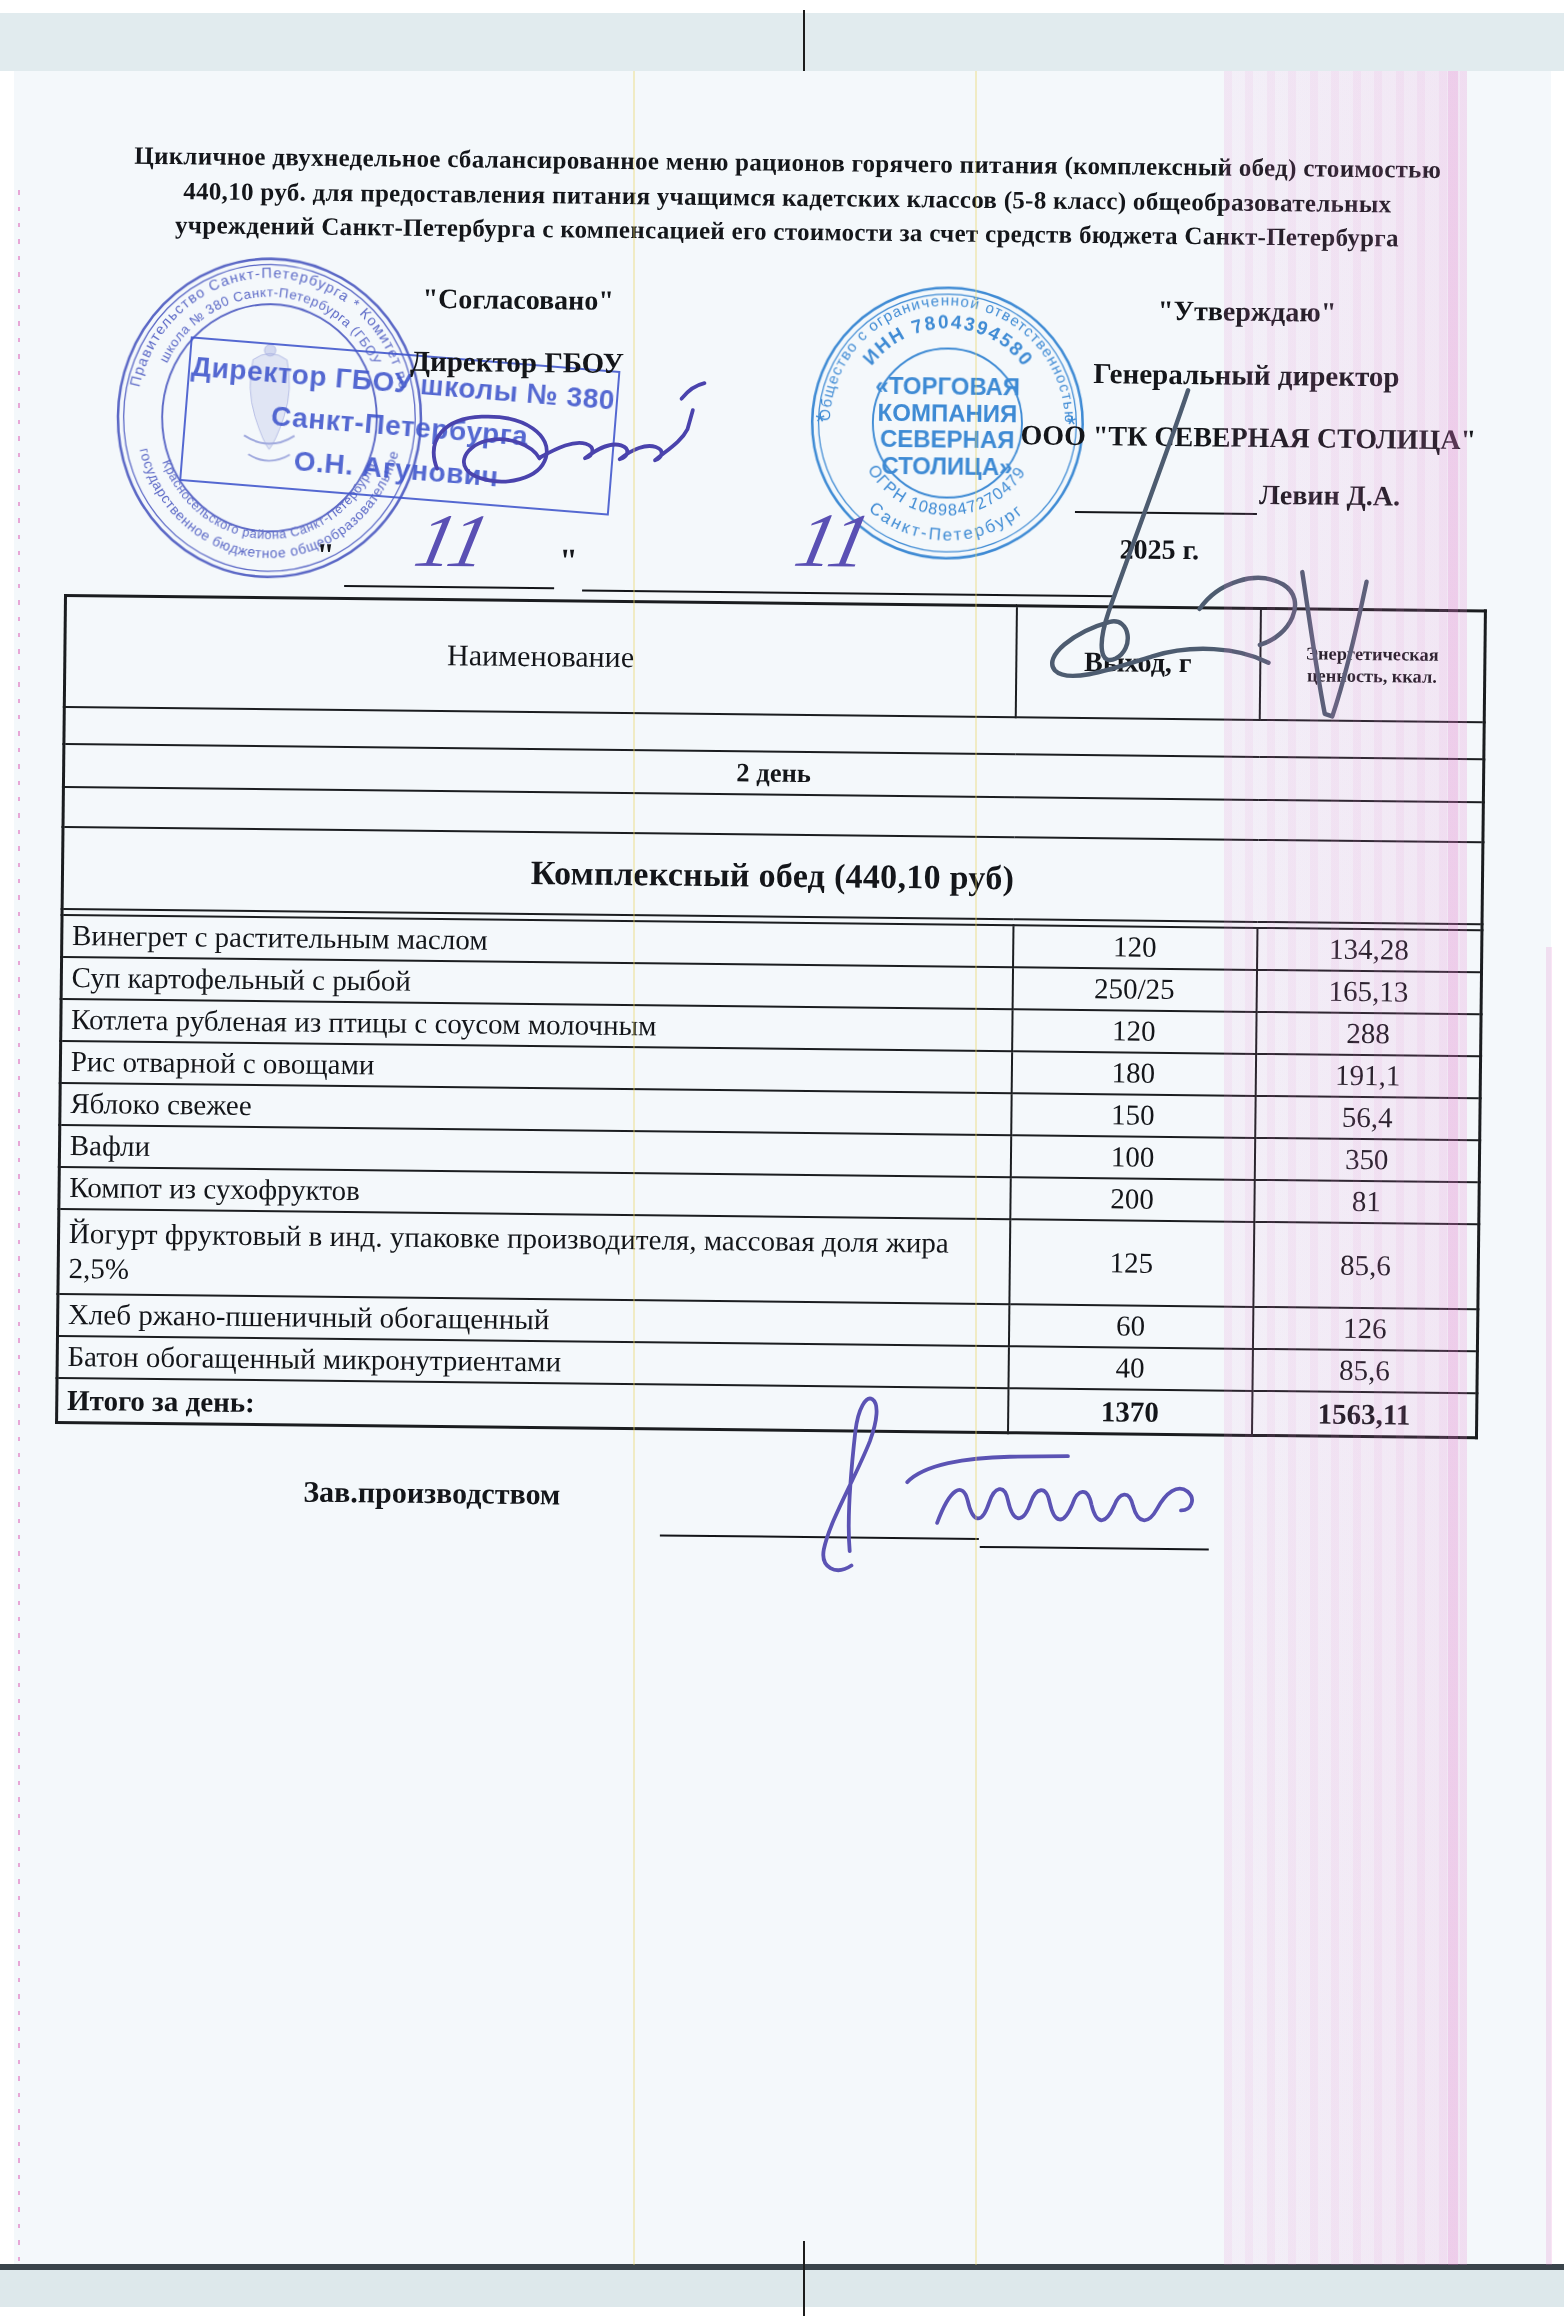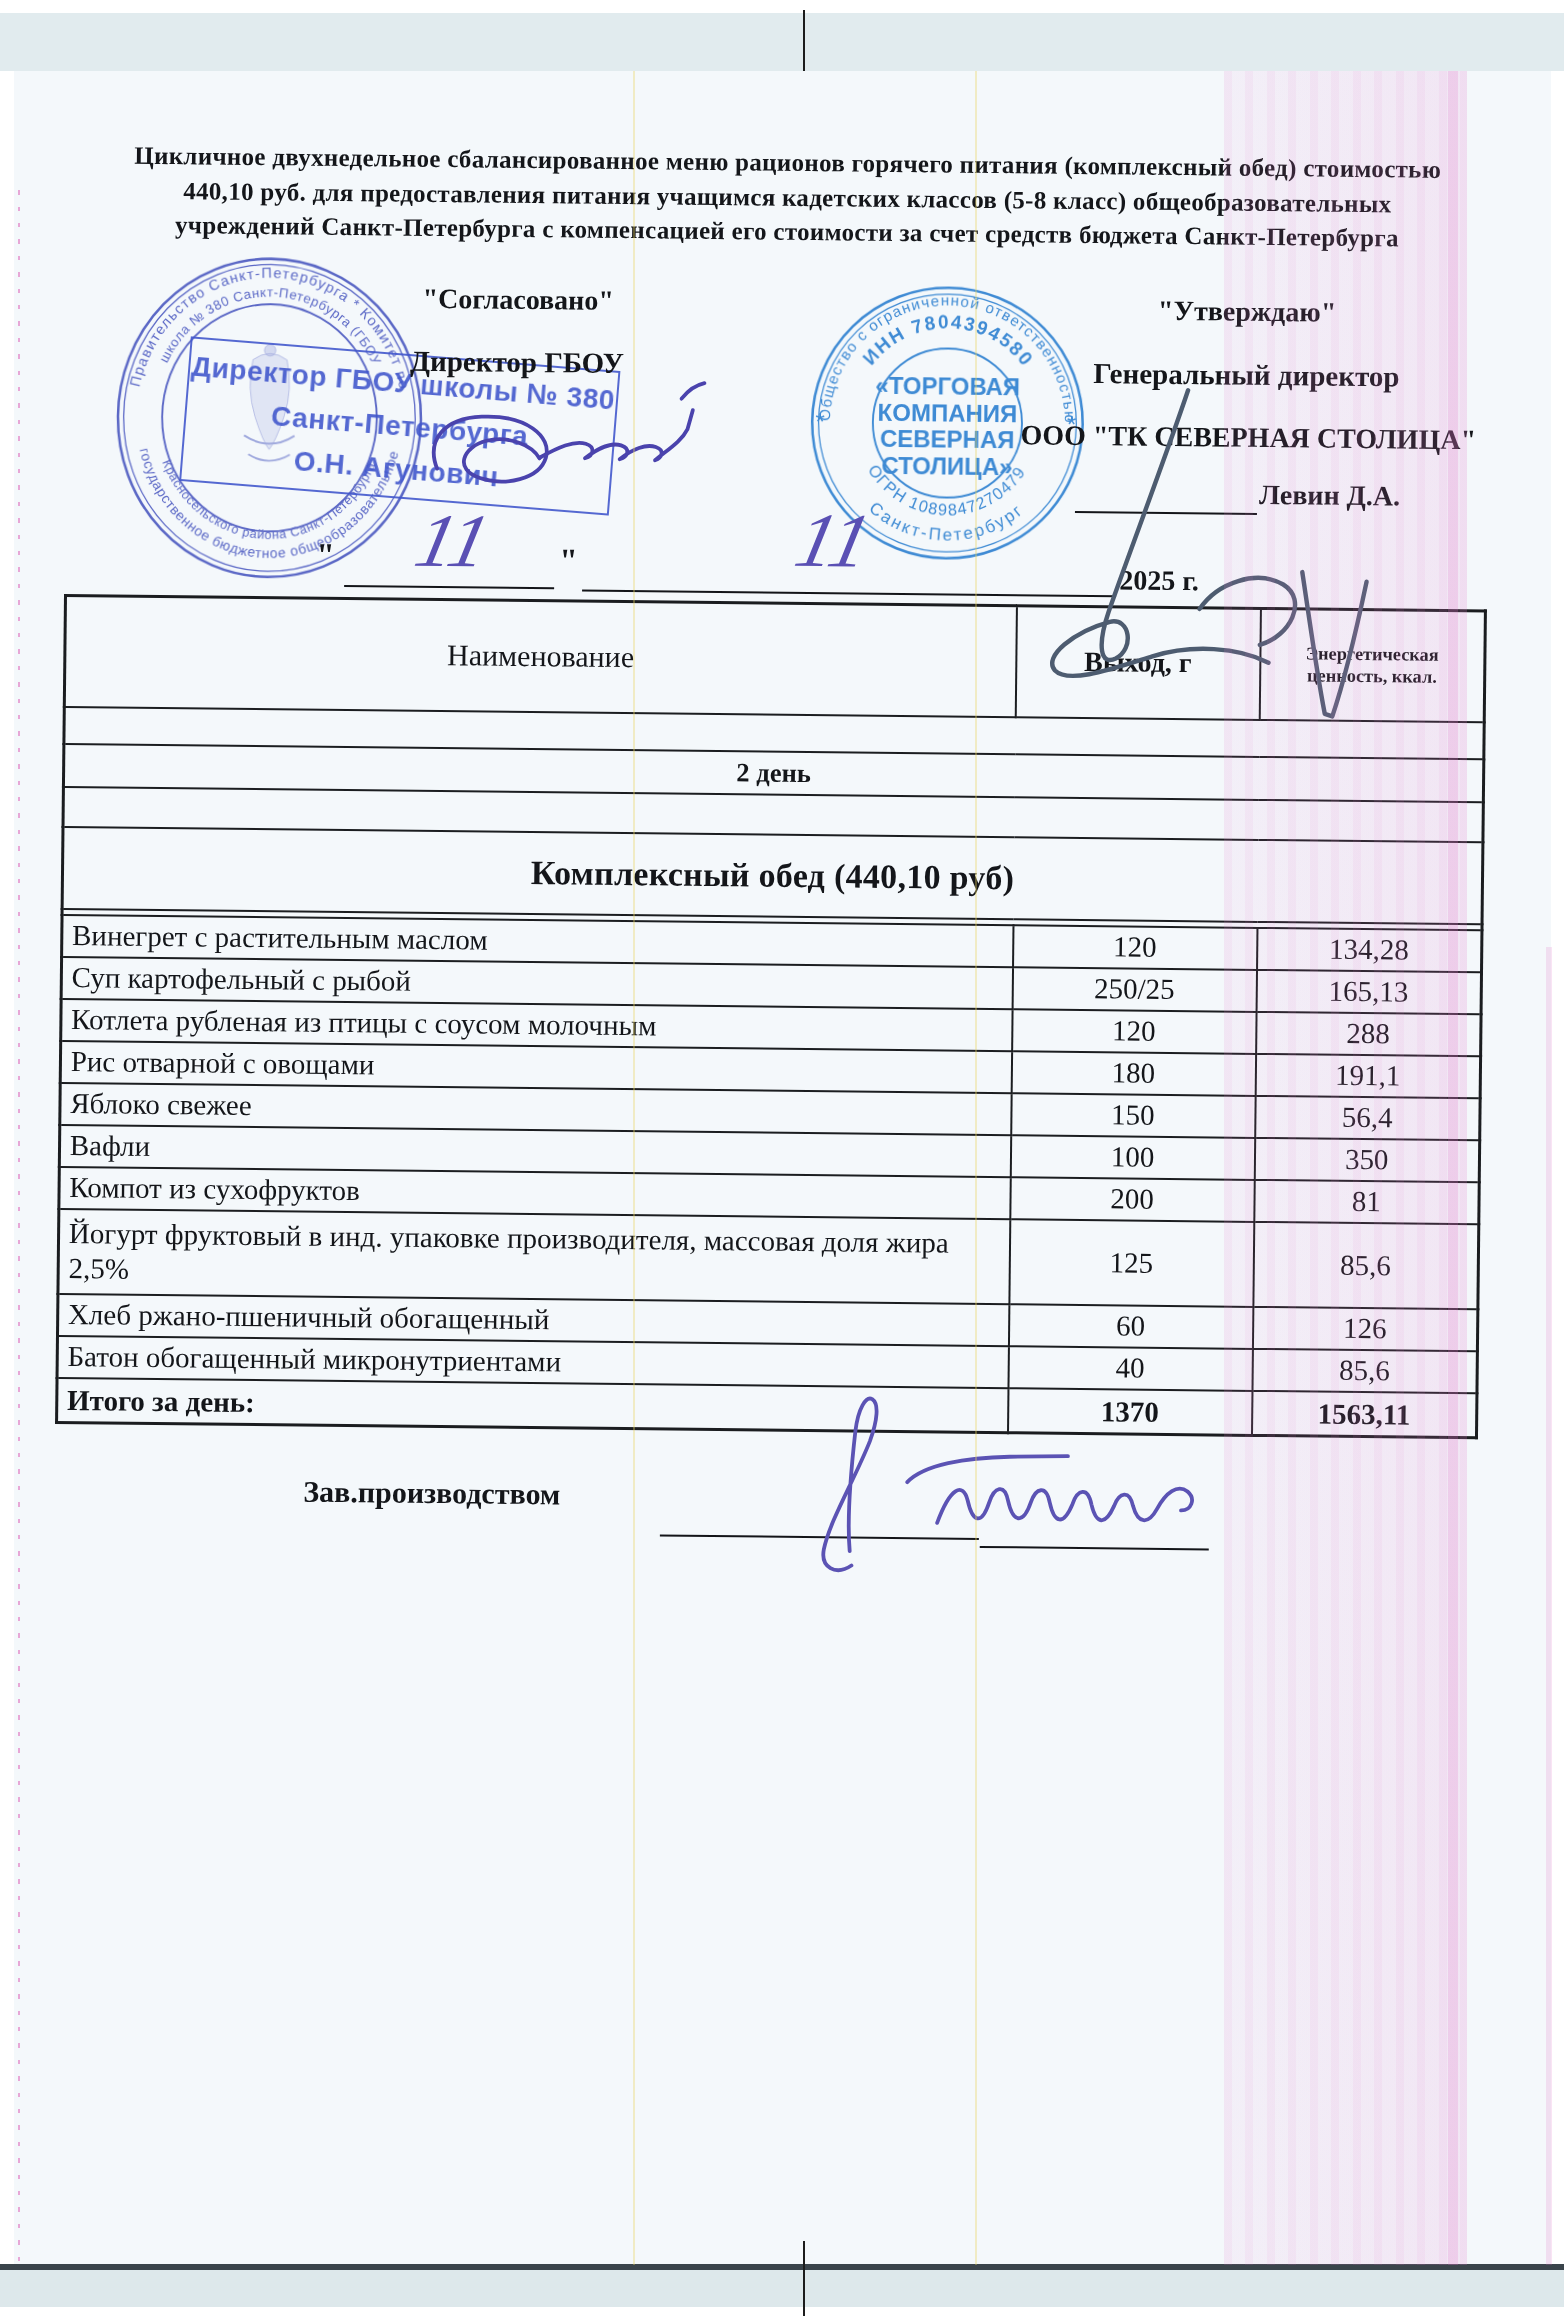--- a/index.html
+++ b/index.html
@@ -140,21 +140,21 @@
   <div class="abs b ctr" style="left:1086px;top:283px;width:316px;font-size:28px">"Утверждаю"</div>
   <div class="abs b ctr" style="left:1067px;top:346px;width:354px;font-size:29px">Генеральный директор</div>
   <div class="abs b ctr" style="left:1011px;top:409px;width:471px;font-size:28px">ООО "ТК СЕВЕРНАЯ СТОЛИЦА"</div>
   <div class="abs sig-underline" style="left:1074px;top:500px;width:182px"></div>
   <div class="abs b" style="left:1258px;top:466px;width:177px;font-size:28px">Левин Д.А.</div>
 
   <div class="abs b" style="left:316px;top:534px;font-size:33px">"</div>
   <div class="abs sig-underline" style="left:344px;top:582px;width:210px"></div>
   <div class="abs b" style="left:559px;top:537px;font-size:33px">"</div>
   <div class="abs sig-underline" style="left:582px;top:584px;width:534px"></div>
-  <div class="abs b" style="left:1119px;top:553px;font-size:28px">2025 г.</div>
+  <div class="abs b" style="left:1119px;top:522px;font-size:28px">2025 г.</div>
 
   <div class="abs" style="left:417px;top:493px;width:126px;font-size:76px;color:#5a50b4;font-family:'Liberation Serif',serif;font-style:italic;transform:skewX(-12deg)">11</div>
   <div class="abs" style="left:797px;top:488px;width:126px;font-size:77px;color:#5a50b4;font-family:'Liberation Serif',serif;font-style:italic;transform:skewX(-12deg)">11</div>
 
   <table class="menu abs" style="left:64px;top:594px">
     <colgroup>
         <col style="width:951px">
         <col style="width:244px">
         <col style="width:225px">
       </colgroup>

